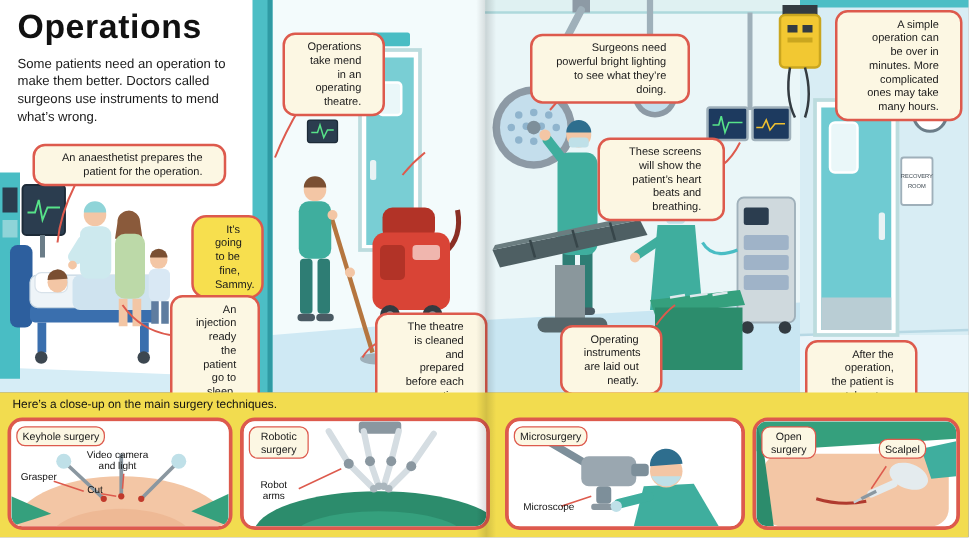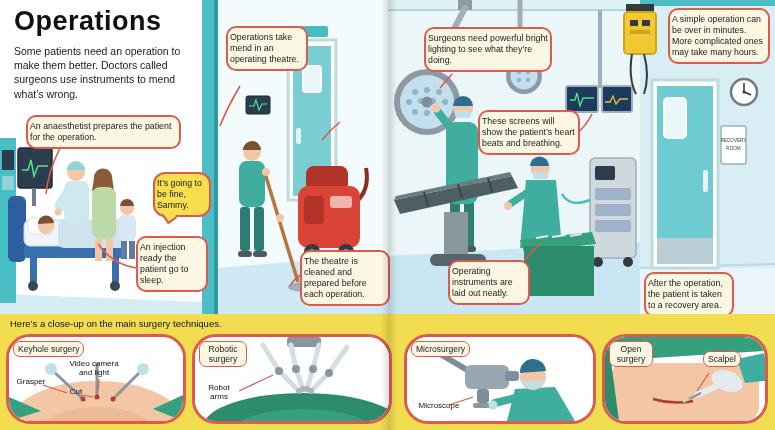--- a/index.html
+++ b/index.html
@@ -20,24 +20,24 @@
   }
   .intro {
     position: absolute; left: 14px; top: 44px; width: 176px;
     font-size: 10.5px; line-height: 1.35;
   }
   .callout {
     position: absolute;
     background: #fcf7e3;
     border: 2px solid #dd5a4d;
     border-radius: 10px;
-    padding: 4px 2px;
+    padding: 4px 17px;
     font-size: 8.8px;
     line-height: 1.25;
-    text-align: left;
+    text-align: right;
   }
   .speech {
     background: #f7df4e;
     border-radius: 12px;
   }
   .speech::after {
     content: ""; position: absolute; left: 9px; bottom: -7px;
     width: 9px; height: 9px; background: #f7df4e;
     border-right: 2px solid #dd5a4d; border-bottom: 2px solid #dd5a4d;
     transform: rotate(55deg);
@@ -47,21 +47,21 @@
     background: #f2dc4f;
   }
   .strip-heading {
     position: absolute; left: 10px; top: 4px;
     font-size: 9.5px; color: #111;
   }
   .tech-panel {
     position: absolute; top: 20px; height: 90px;
     background: #ffffff;
     border: 3px solid #dd5a4d;
-    border-radius: 24px;
+    border-radius: 12px;
     overflow: hidden;
   }
   .tech-panel svg { position: absolute; left: 0; top: 0; }
   .tech-label {
     position: absolute;
     background: #fcf7e3;
     border: 1.5px solid #dd5a4d;
     border-radius: 7px;
     padding: 2px 4px;
     font-size: 8.5px; line-height: 1.2; text-align: center;

